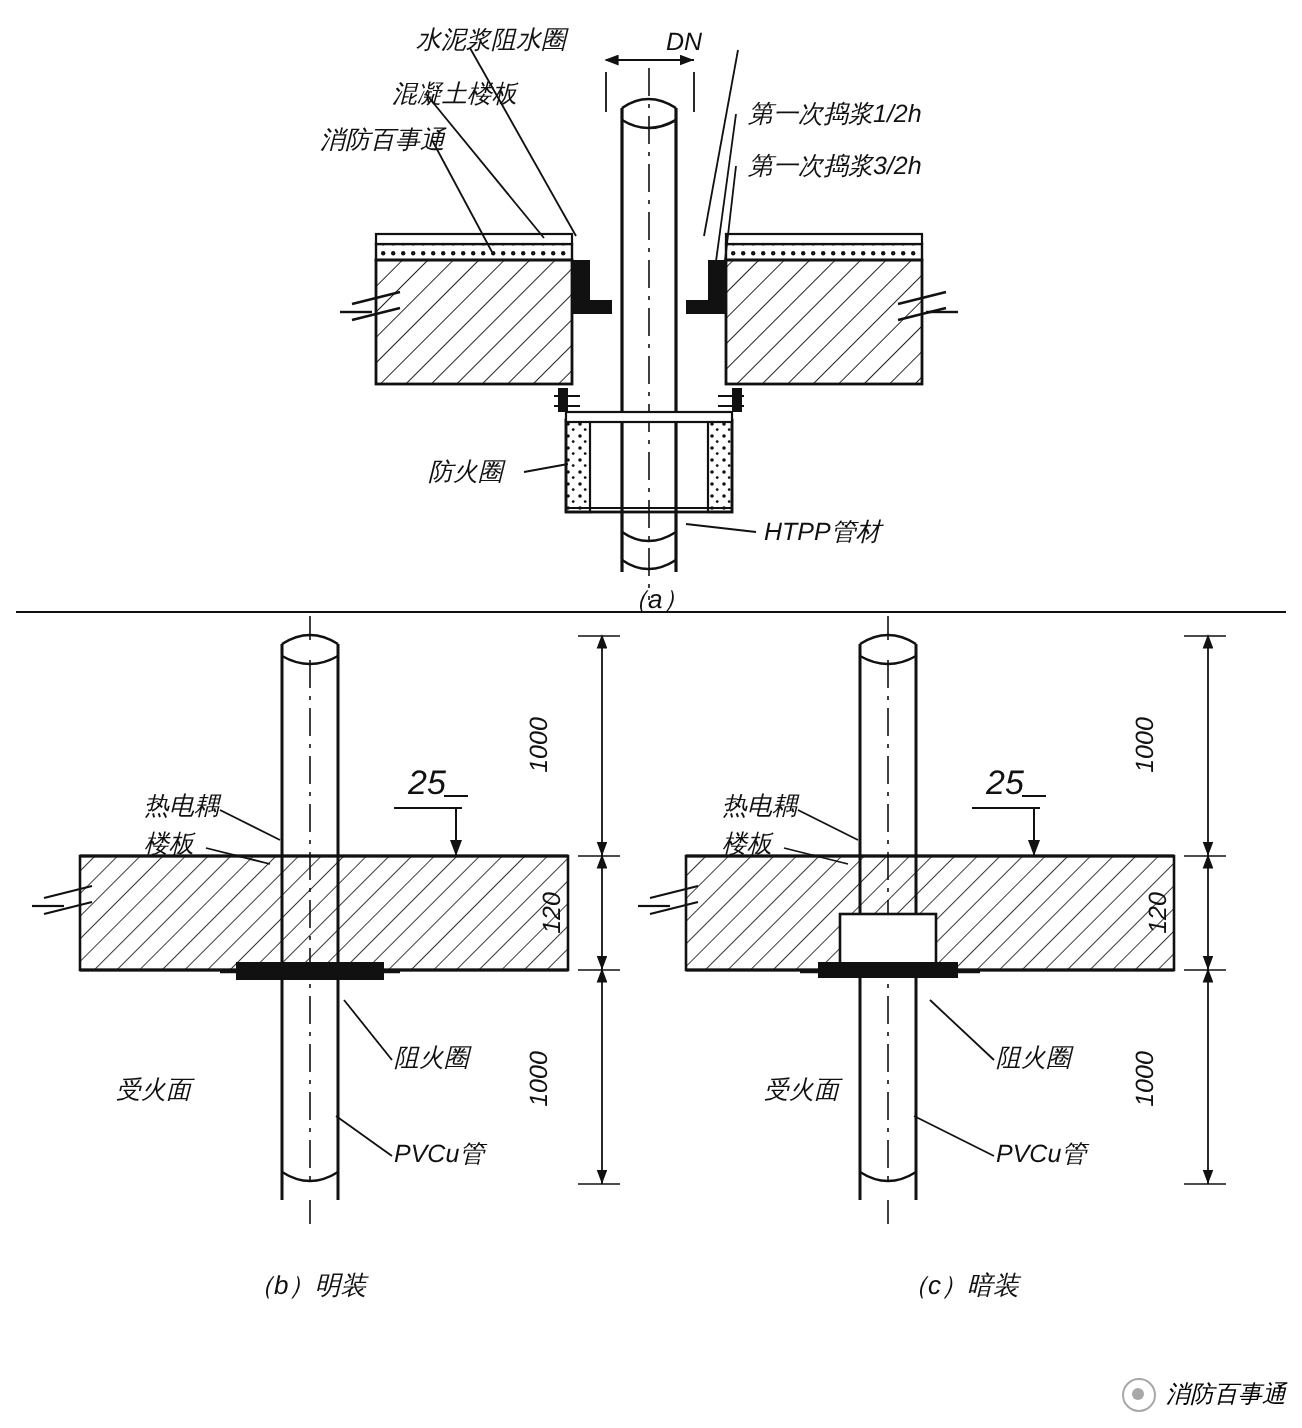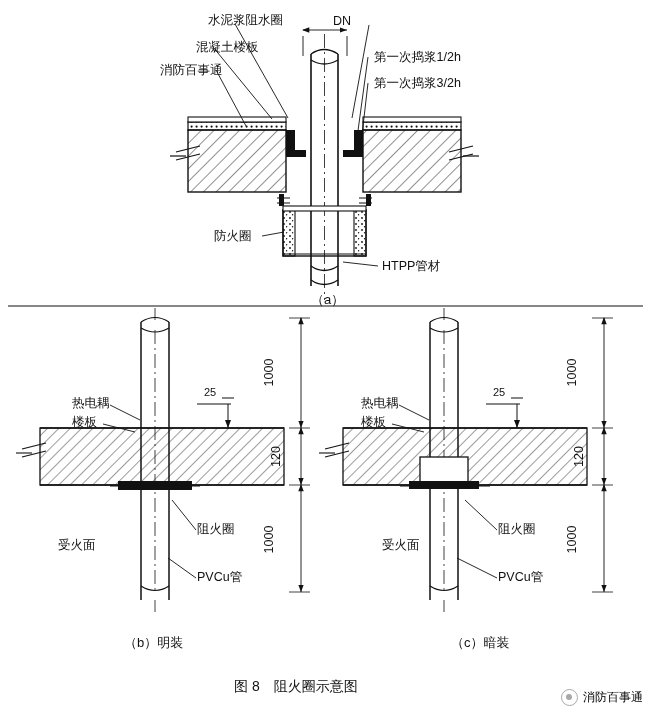--- a/index.html
+++ b/index.html
@@ -4,23 +4,23 @@
 <style>
   html,body{margin:0;padding:0;}
   body{
     width:651px;height:714px;
     background:#ffffff;
     font-family:"Liberation Sans", sans-serif;
     color:#111;
     position:relative;
     overflow:hidden;
   }
-  .stage{position:absolute;left:0;top:0;width:651px;height:714px;}
+  .stage{position:absolute;left:0;top:0;width:651px;height:714px;font-style:italic;}
   .lbl{position:absolute;font-size:12.5px;line-height:14px;white-space:nowrap;color:#111;}
-  .lbl.small{font-size:11px;}
+  .lbl.small{font-size:17px;}
   .vert{position:absolute;font-size:12.5px;line-height:13px;white-space:nowrap;
         transform-origin:50% 50%;}
   .caption{position:absolute;font-size:14px;white-space:nowrap;}
   .sub{position:absolute;font-size:13px;white-space:nowrap;}
   .wm{position:absolute;right:8px;bottom:8px;display:flex;align-items:center;gap:5px;
       color:#000000;font-size:12px;}
   .wm .ring{width:15px;height:15px;border-radius:50%;border:1.6px solid #a8a8a8;position:relative;}
   .wm .ring:after{content:"";position:absolute;left:3.5px;top:3.5px;width:6px;height:6px;
       border-radius:50%;background:#a8a8a8;}
   svg{position:absolute;left:0;top:0;}
@@ -207,20 +207,19 @@
   <div class="lbl" style="left:361px;top:415px;">楼板</div>
   <div class="lbl small" style="left:493px;top:385px;">25</div>
   <div class="vert" style="left:559px;top:366px;transform:rotate(-90deg);">1000</div>
   <div class="vert" style="left:569px;top:450px;transform:rotate(-90deg);">120</div>
   <div class="vert" style="left:559px;top:533px;transform:rotate(-90deg);">1000</div>
   <div class="lbl" style="left:498px;top:522px;">阻火圈</div>
   <div class="lbl" style="left:382px;top:538px;">受火面</div>
   <div class="lbl" style="left:498px;top:570px;">PVCu管</div>
   <div class="sub" style="left:451px;top:634px;">（c）暗装</div>
 
-  <div class="caption" style="left:234px;top:678px;">图 8　阻火圈示意图</div>
 
   <div class="wm">
     <span class="ring"></span>
     <span>消防百事通</span>
   </div>
 
 </div>
 
 </body></html>

